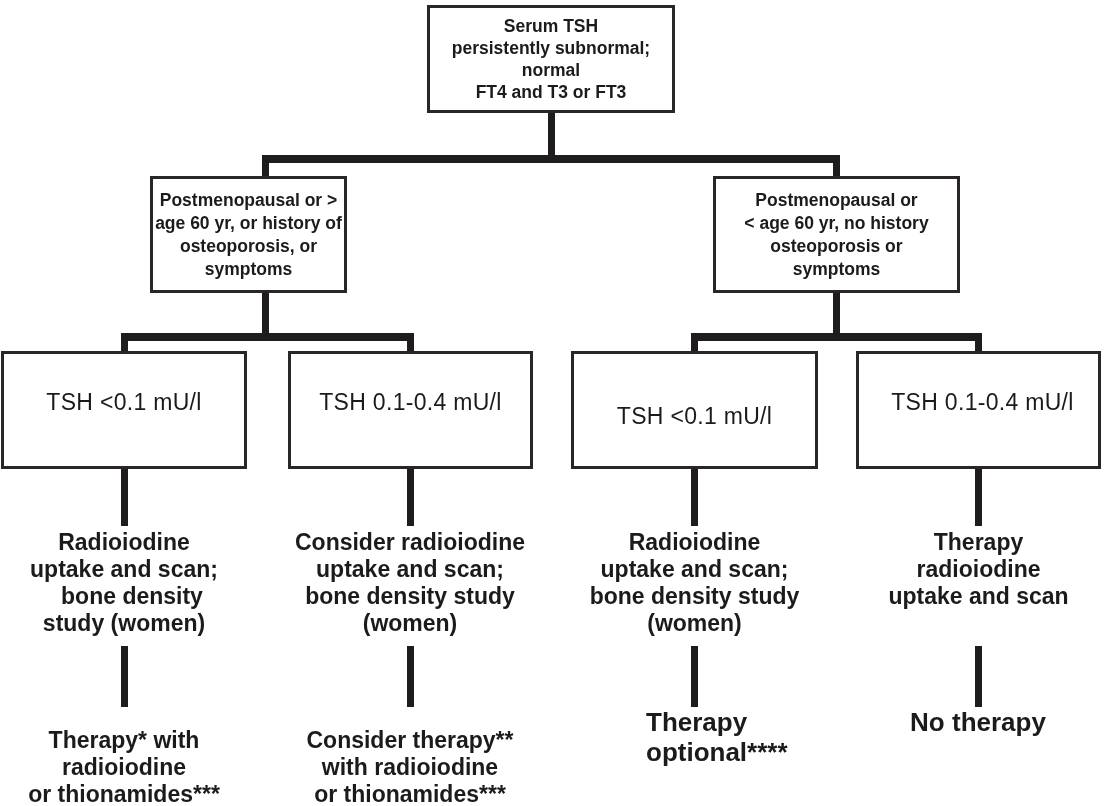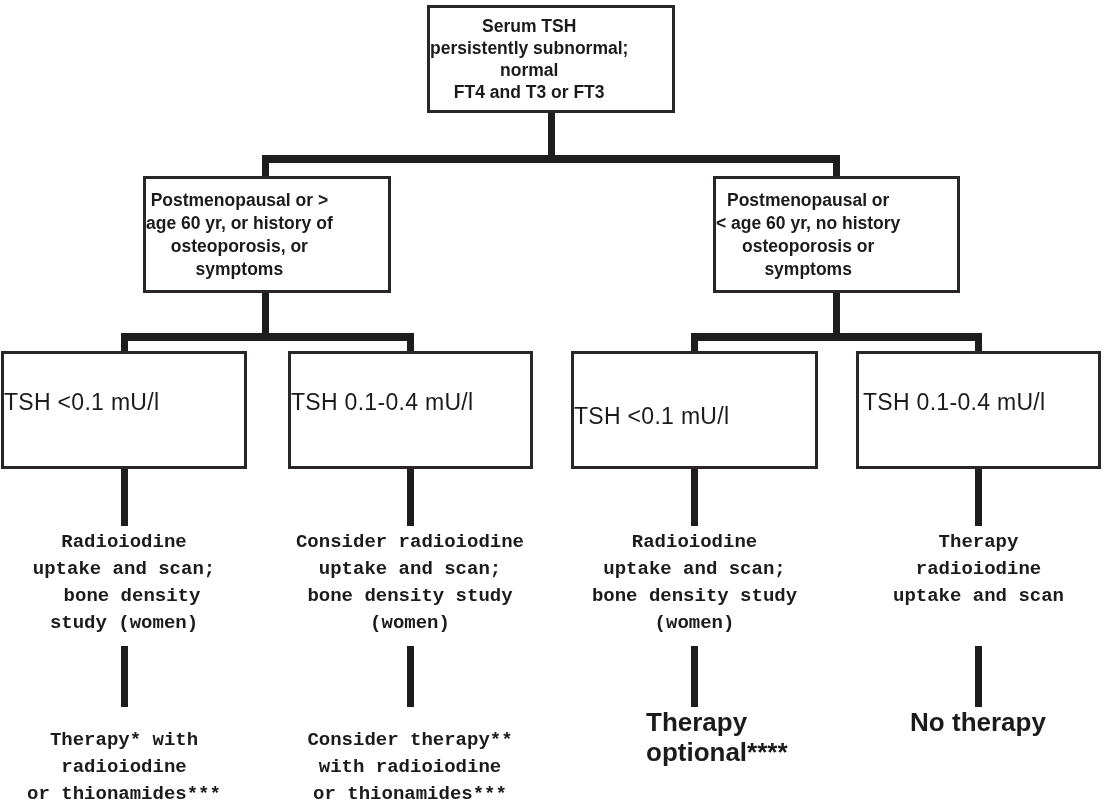--- a/index.html
+++ b/index.html
@@ -4,27 +4,27 @@
 <style>
   html,body{margin:0;padding:0;}
   body{
     width:1104px;height:806px;background:#ffffff;overflow:hidden;
     font-family:"Liberation Sans","DejaVu Sans",sans-serif;color:#1b1b1b;
   }
   .stage{position:relative;width:1104px;height:806px;background:#ffffff;}
   .ln{position:absolute;background:#1f1c1d;}
   .box{
     position:absolute;box-sizing:border-box;border:3px solid #2a2627;background:#ffffff;
-    display:flex;align-items:center;justify-content:flex-start;text-align:center;
+    display:flex;align-items:center;justify-content:center;text-align:center;
   }
   .node-sm{font-size:17.5px;line-height:22px;font-weight:bold;}
   .branch{font-size:17.5px;line-height:23px;font-weight:bold;}
   .tsh{font-size:23px;line-height:28px;font-weight:normal;letter-spacing:0.3px;}
   .lbl{position:absolute;text-align:center;}
-  .lbl-bold{font-size:19px;line-height:27px;font-weight:bold;font-family:Liberation Mono, monospace;}
+  .lbl-bold{font-size:23px;line-height:27px;font-weight:bold;}
   .lbl-reg{font-size:26px;line-height:30px;font-weight:bold;}
 </style>
 </head>
 <body>
 
 <div class="stage">
 
   <div class="ln" style="left:548px;top:112px;width:7px;height:45px"></div>
   <div class="ln" style="left:262px;top:155px;width:578px;height:8px"></div>
   <div class="ln" style="left:262px;top:155px;width:7px;height:22px"></div>
@@ -51,21 +51,21 @@
 
   <div class="box node-sm" style="left:427px;top:5px;width:248px;height:108px">
     <div>
       <div>Serum TSH</div>
       <div>persistently subnormal;</div>
       <div>normal</div>
       <div>FT4 and T3 or FT3</div>
     </div>
   </div>
 
-  <div class="box branch" style="left:143px;top:176px;width:248px;height:117px">
+  <div class="box branch" style="left:150px;top:176px;width:197px;height:117px">
     <div>
       <div>Postmenopausal or &gt;</div>
       <div>age 60 yr, or history of</div>
       <div>osteoporosis, or</div>
       <div>symptoms</div>
     </div>
   </div>
   <div class="box branch" style="left:713px;top:176px;width:247px;height:117px">
     <div>
       <div>Postmenopausal or</div>

